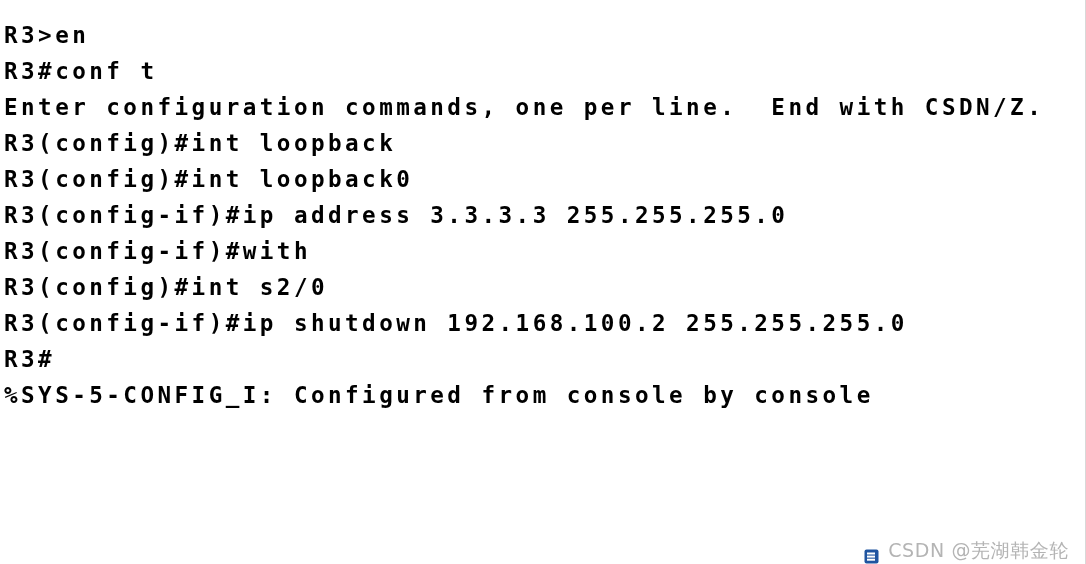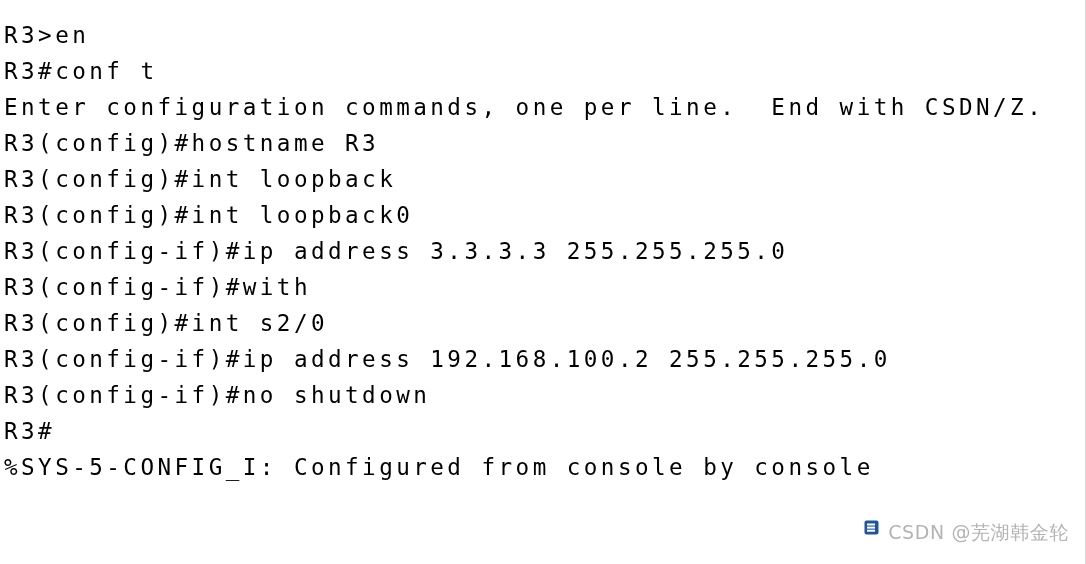--- a/index.html
+++ b/index.html
@@ -27,29 +27,29 @@
     width: 1078px;
   }
   .term-line {
     font-family: "DejaVu Sans Mono", "Liberation Mono", monospace;
     font-size: 22.6px;
     line-height: 36px;
     height: 36px;
     letter-spacing: 3.45px;
     color: #000000;
     white-space: pre;
-    font-weight: 400;
+    font-weight: 700;
     -webkit-font-smoothing: none;
   }
   #watermark {
     position: absolute;
     right: 16px;
-    bottom: 18px;
+    bottom: 0;
     display: flex;
-    align-items: flex-start;
+    align-items: flex-end;
     gap: 9px;
     pointer-events: none;
   }
   #watermark .wm-logo {
     width: 15px;
     height: 15px;
     position: relative;
     flex: 0 0 auto;
   }
   #watermark .wm-logo svg { display: block; }
@@ -63,28 +63,26 @@
 </style>
 </head>
 <body>
 
 <div id="terminal-window">
 
   <div id="terminal-output">
     <div class="term-line">R3&gt;en</div>
     <div class="term-line">R3#conf t</div>
     <div class="term-line">Enter configuration commands, one per line.  End with CSDN/Z.</div>
-    <div class="term-line">R3(config)#hostname R3</div>
     <div class="term-line">R3(config)#int loopback</div>
     <div class="term-line">R3(config)#int loopback0</div>
     <div class="term-line">R3(config-if)#ip address 3.3.3.3 255.255.255.0</div>
     <div class="term-line">R3(config-if)#with</div>
     <div class="term-line">R3(config)#int s2/0</div>
-    <div class="term-line">R3(config-if)#ip address 192.168.100.2 255.255.255.0</div>
-    <div class="term-line">R3(config-if)#no shutdown</div>
+    <div class="term-line">R3(config-if)#ip shutdown 192.168.100.2 255.255.255.0</div>
     <div class="term-line">R3#</div>
     <div class="term-line">%SYS-5-CONFIG_I: Configured from console by console</div>
   </div>
 
   <div id="watermark">
     <span class="wm-logo">
       <svg width="15" height="15" viewBox="0 0 15 15" xmlns="http://www.w3.org/2000/svg">
         <rect x="0.5" y="0.5" width="14" height="14" rx="2" fill="#1f54a0"></rect>
         <rect x="3" y="3.5" width="8" height="2" fill="#ffffff"></rect>
         <rect x="3" y="6.6" width="8" height="2" fill="#ffffff"></rect>

